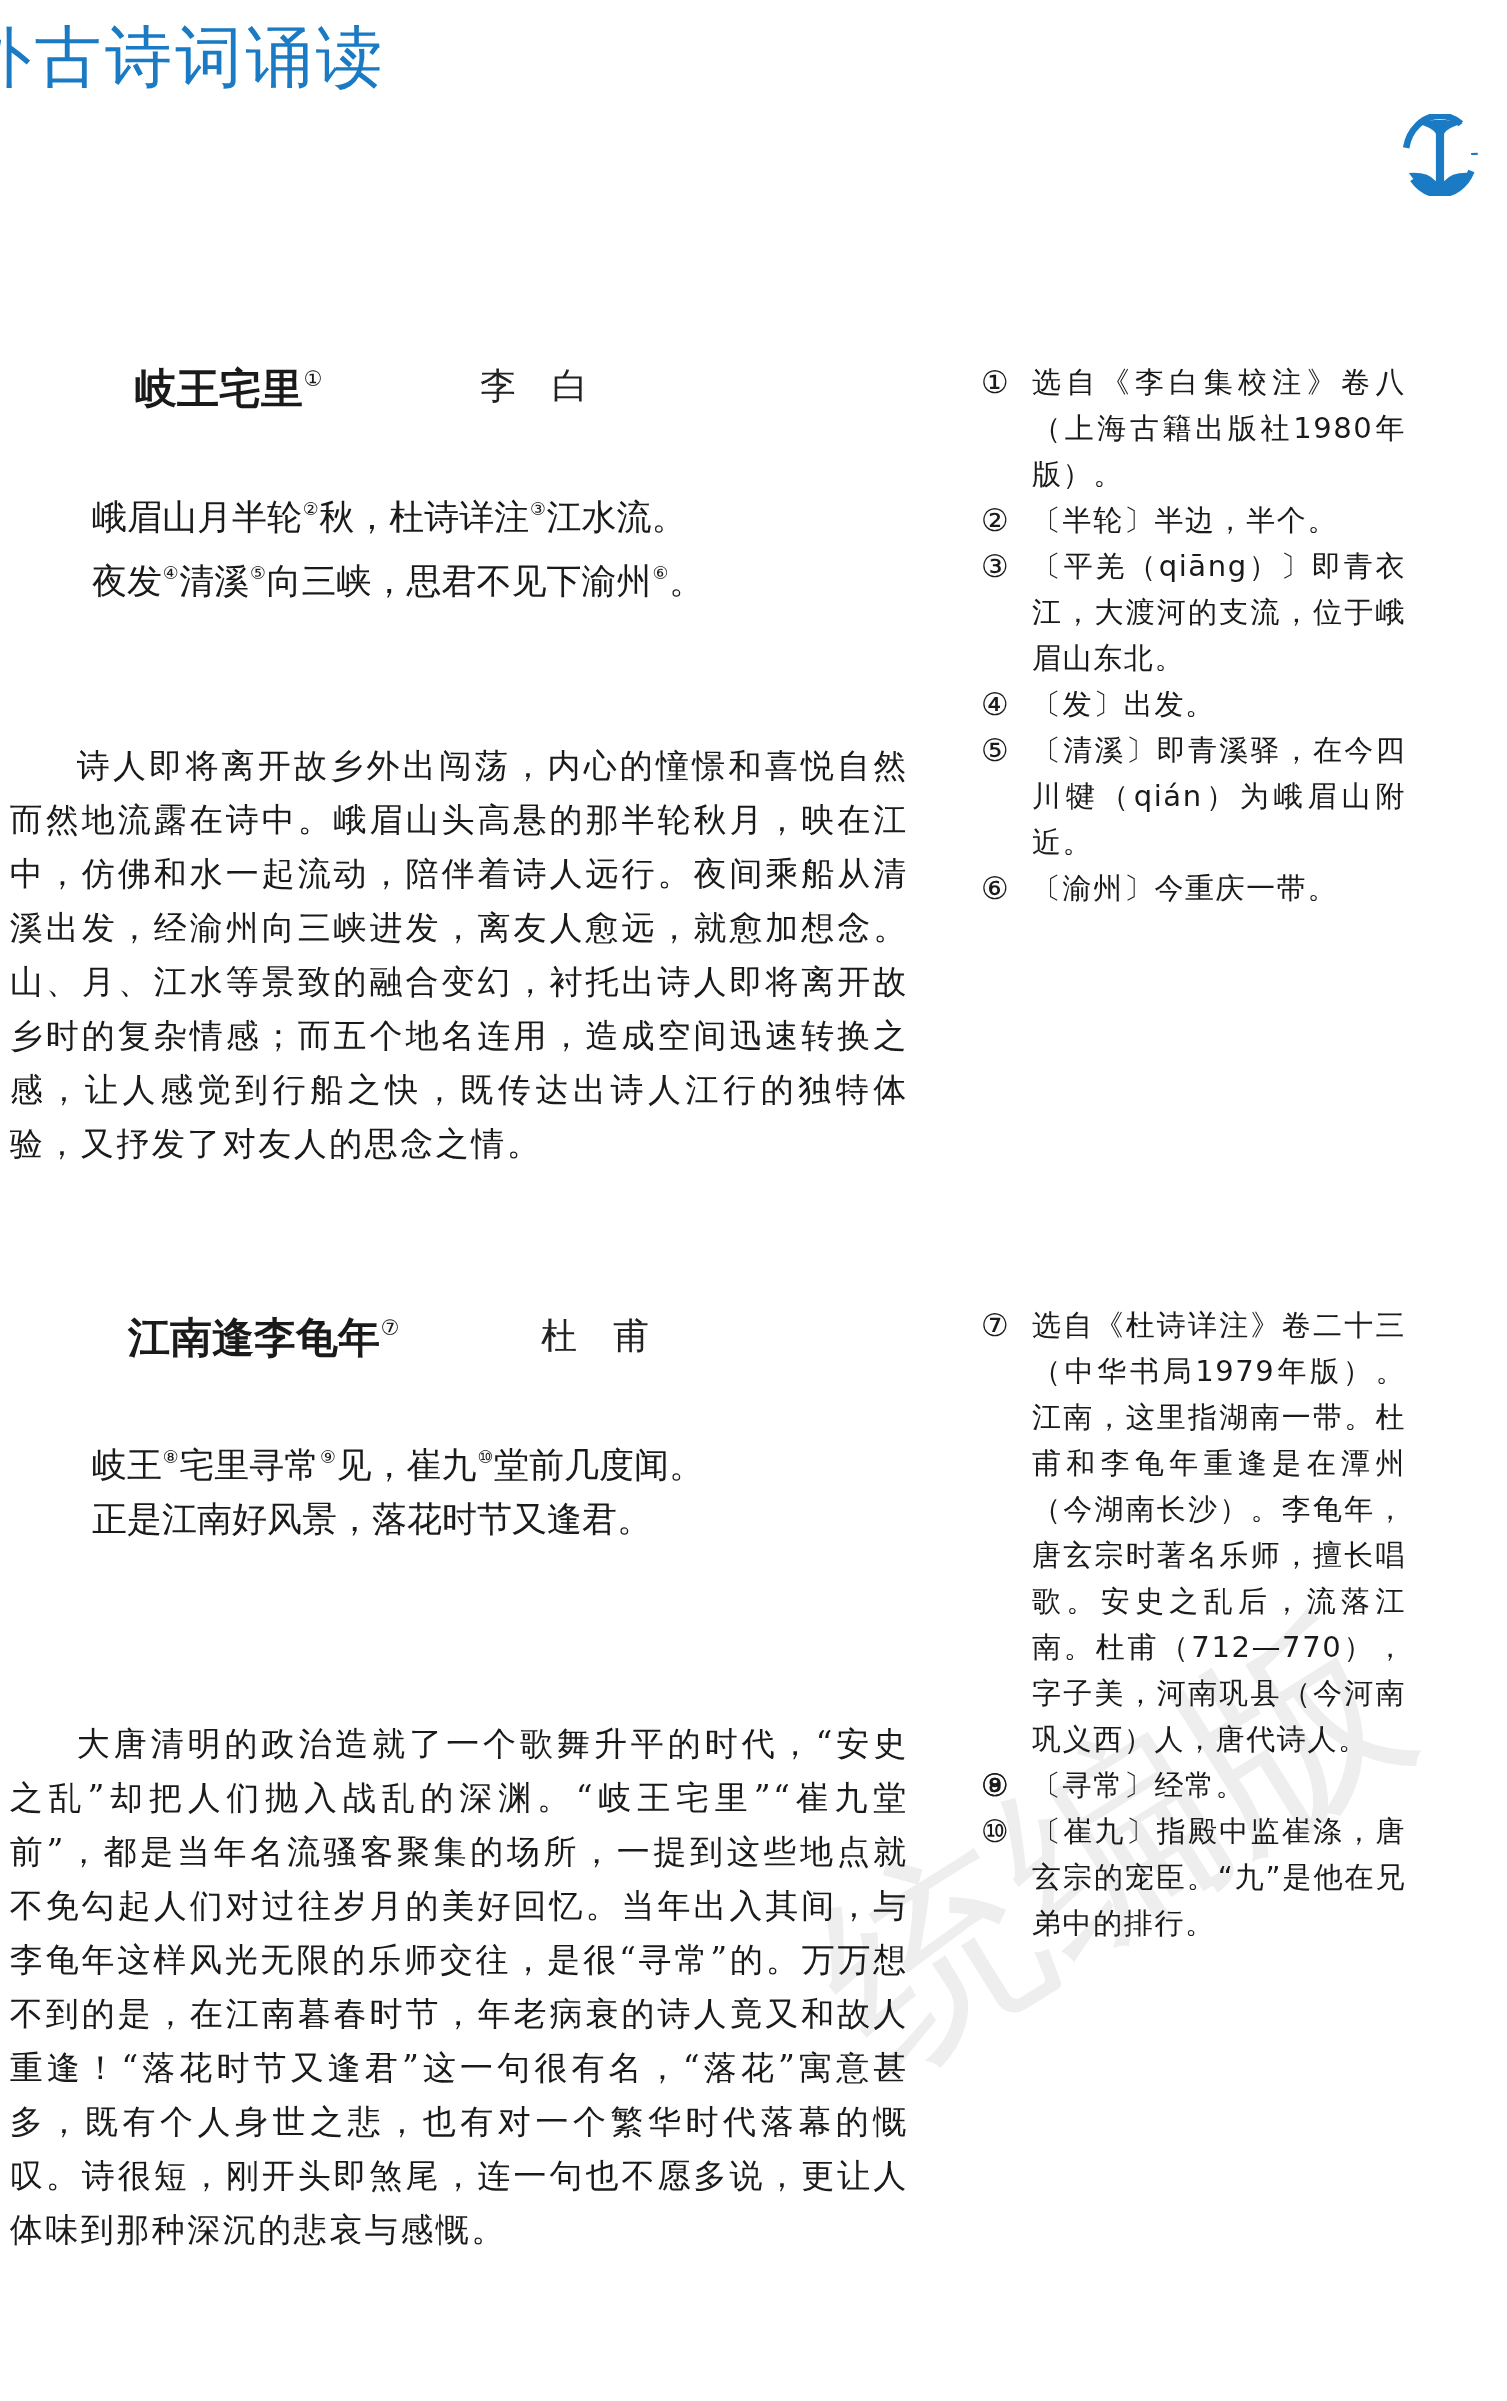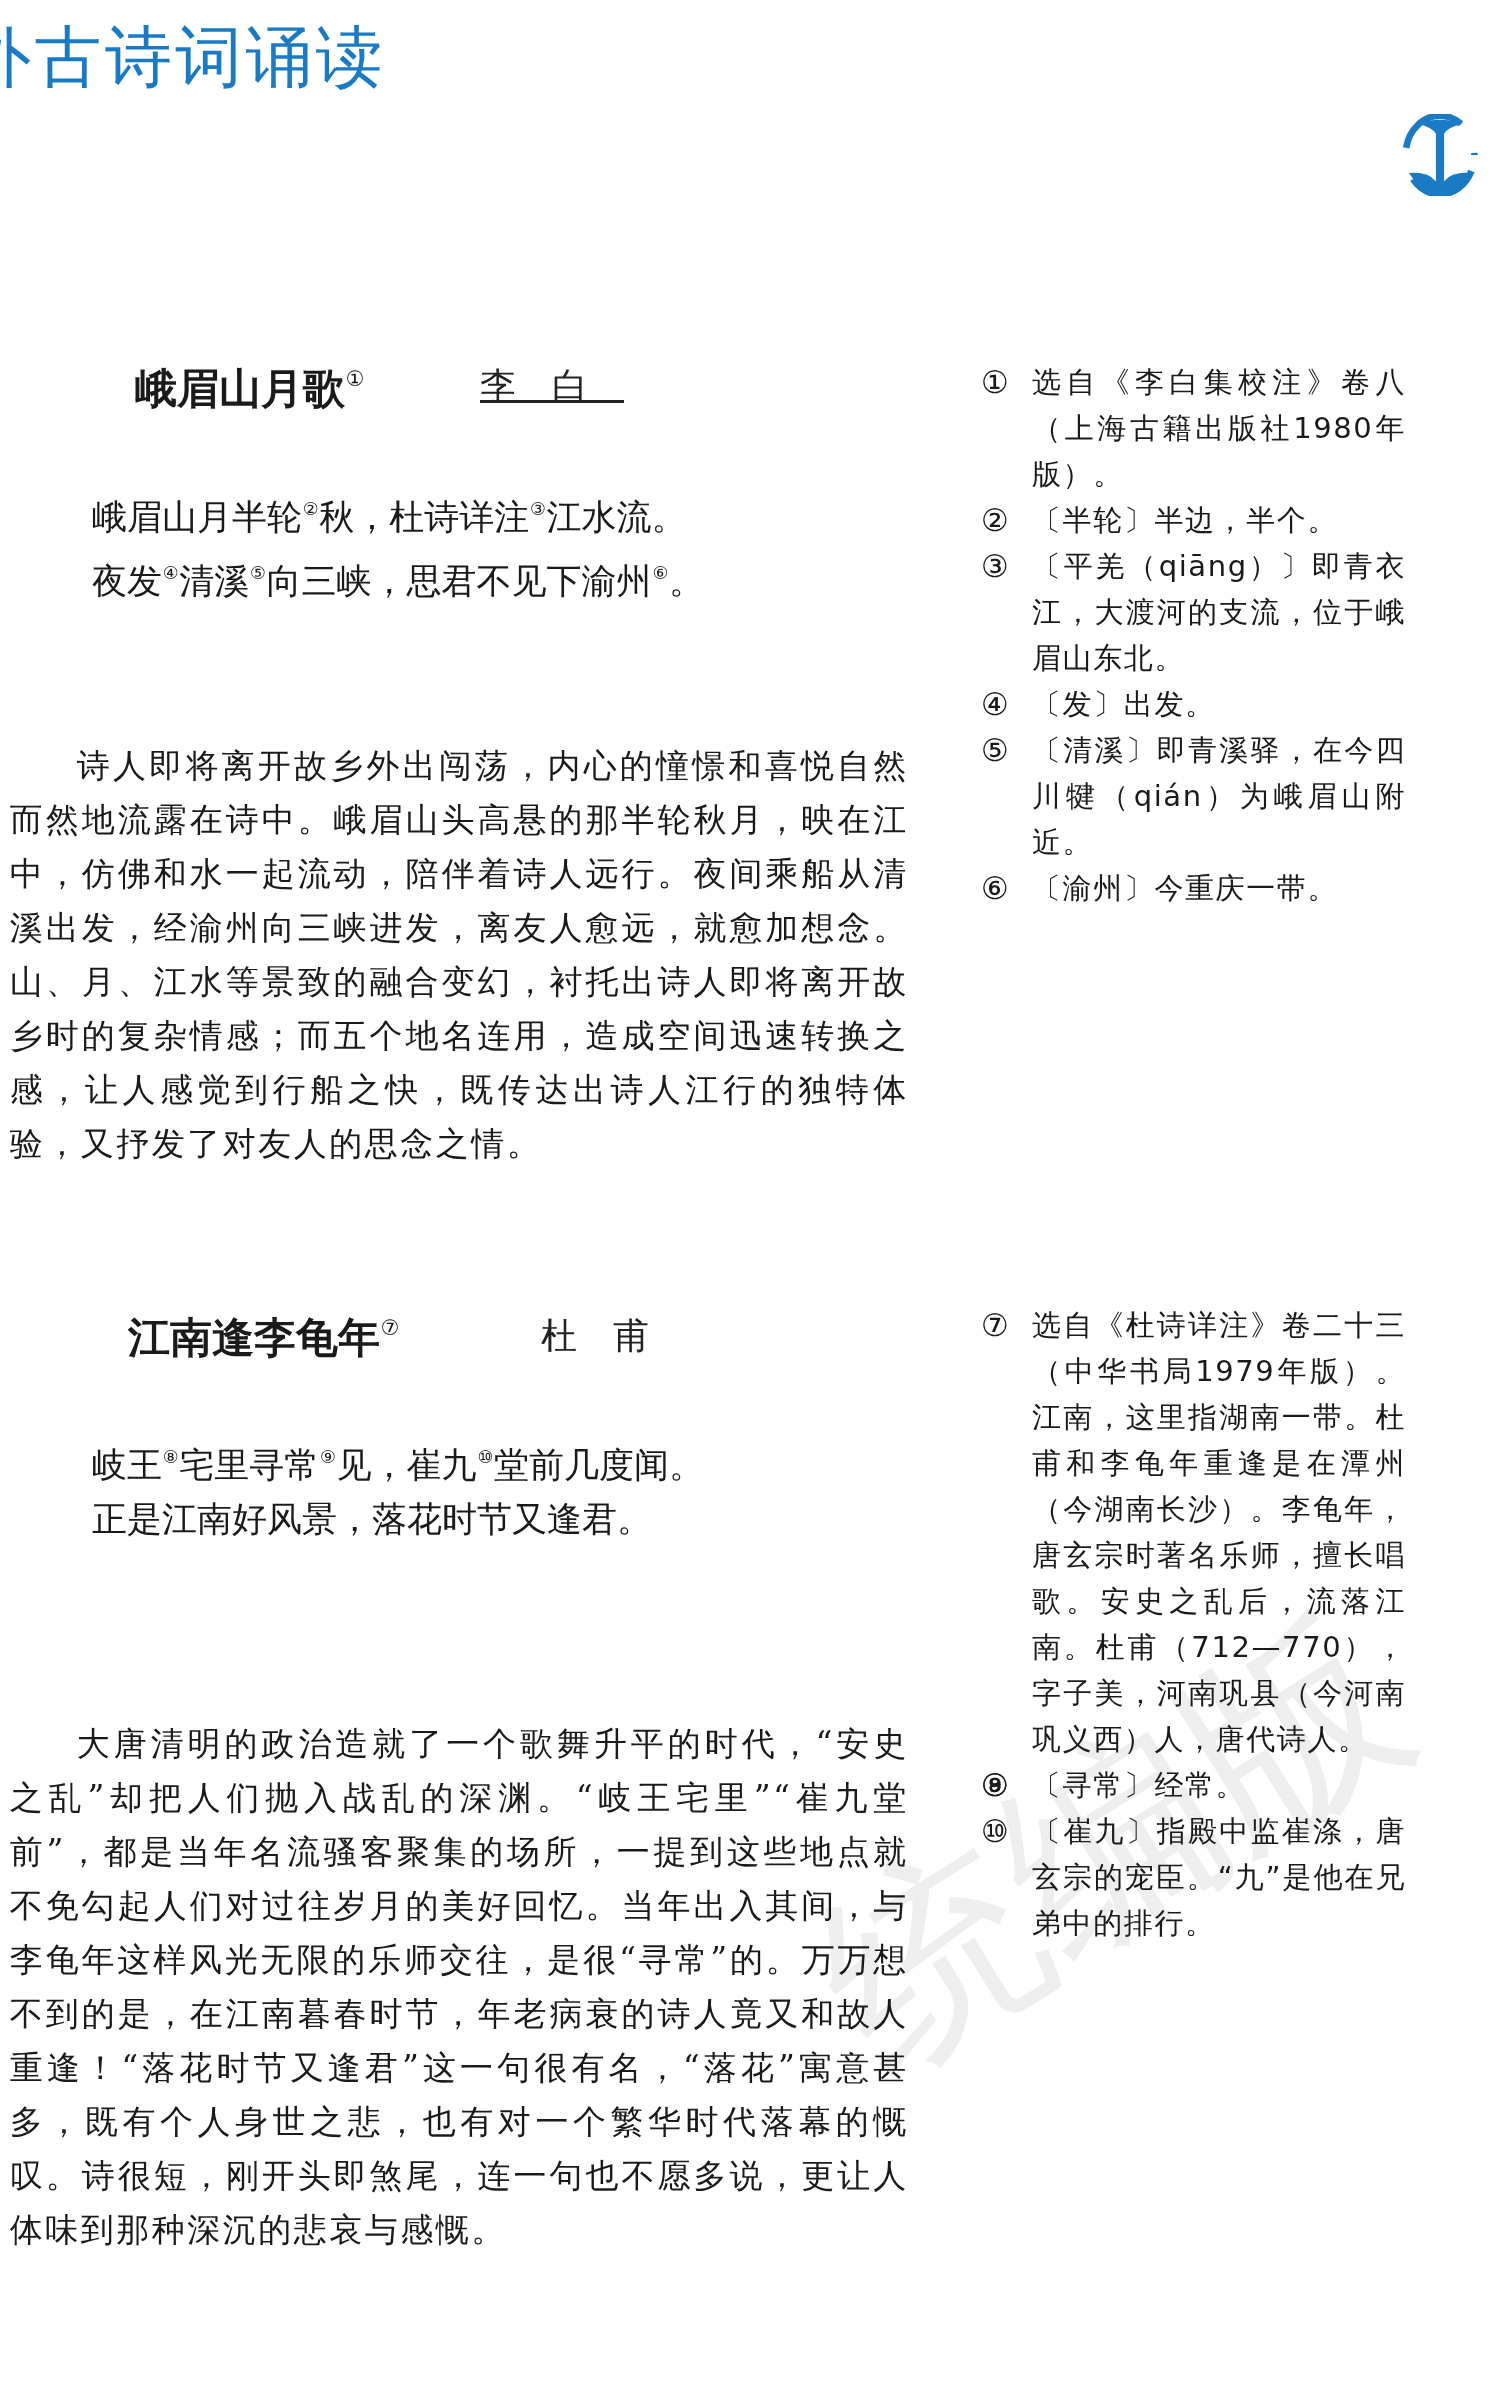--- a/index.html
+++ b/index.html
@@ -61,23 +61,23 @@
 
 <div class="header-title layer">课外古诗词诵读</div>
 <svg class="header-icon layer" viewBox="0 0 100 100">
   <ellipse cx="50" cy="50" rx="42" ry="48" fill="none" stroke="#1a7bc4" stroke-width="8" stroke-dasharray="90 40" stroke-dashoffset="-20"></ellipse>
   <path d="M22 12 Q50 2 78 12 Q60 16 55 24 L55 82 Q65 70 88 72 Q70 98 50 98 Q30 98 12 72 Q35 70 45 82 L45 24 Q40 16 22 12 Z" fill="#1a7bc4"></path>
 </svg>
 
 
 <div class="layer">
   <div class="poem-title" style="left:135px; top:172px;">
-    <span>峨眉山月歌</span><sup>①</sup>
+    <span>岐王宅里</span><sup>①</sup>
   </div>
-  <div class="author" style="left:480px; top:178px;text-decoration:underline;">李白</div>
+  <div class="author" style="left:480px; top:178px;">李白</div>
 
   <div class="poem-line" style="top:302px;">
     <span>峨眉山月半轮</span><sup>②</sup><span>秋，杜诗详注</span><sup>③</sup><span>江水流。</span>
   </div>
   <div class="poem-line" style="top:366px;">
     <span>夜发</span><sup>④</sup><span>清溪</span><sup>⑤</sup><span>向三峡，思君不见下渝州</span><sup>⑥</sup><span>。</span>
   </div>
 
   <div class="commentary" style="top:556px;">诗人即将离开故乡外出闯荡，内心的憧憬和喜悦自然而然地流露在诗中。峨眉山头高悬的那半轮秋月，映在江中，仿佛和水一起流动，陪伴着诗人远行。夜间乘船从清溪出发，经渝州向三峡进发，离友人愈远，就愈加想念。山、月、江水等景致的融合变幻，衬托出诗人即将离开故乡时的复杂情感；而五个地名连用，造成空间迅速转换之感，让人感觉到行船之快，既传达出诗人江行的独特体验，又抒发了对友人的思念之情。</div>
 

